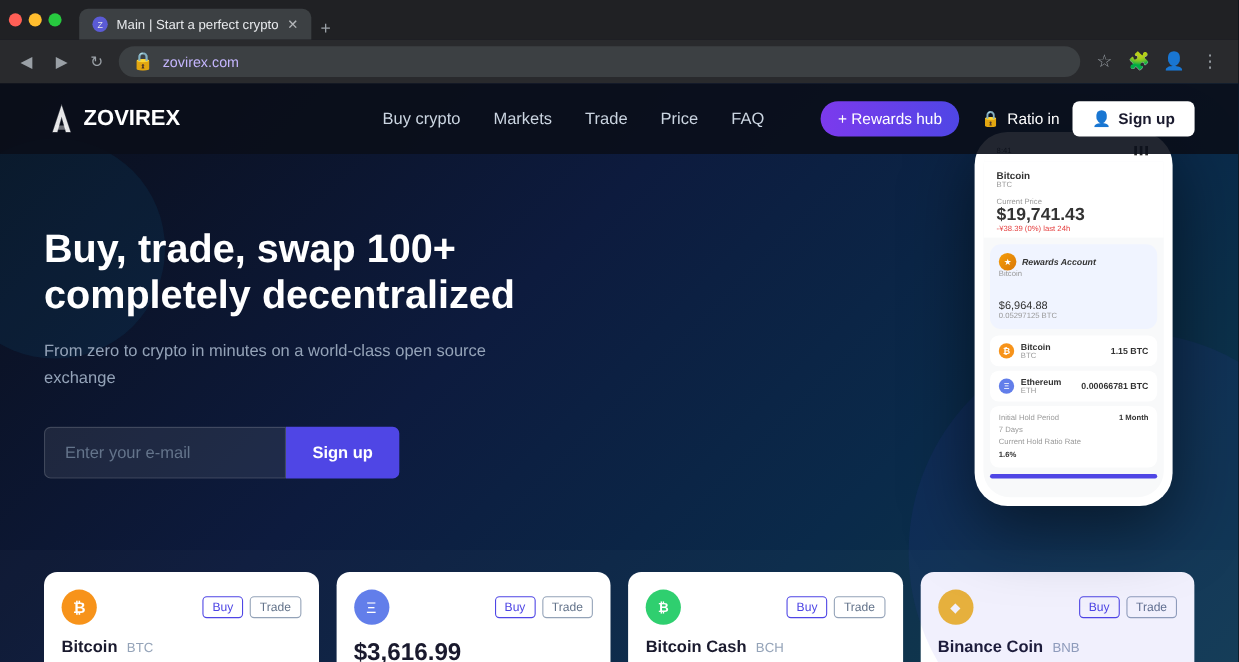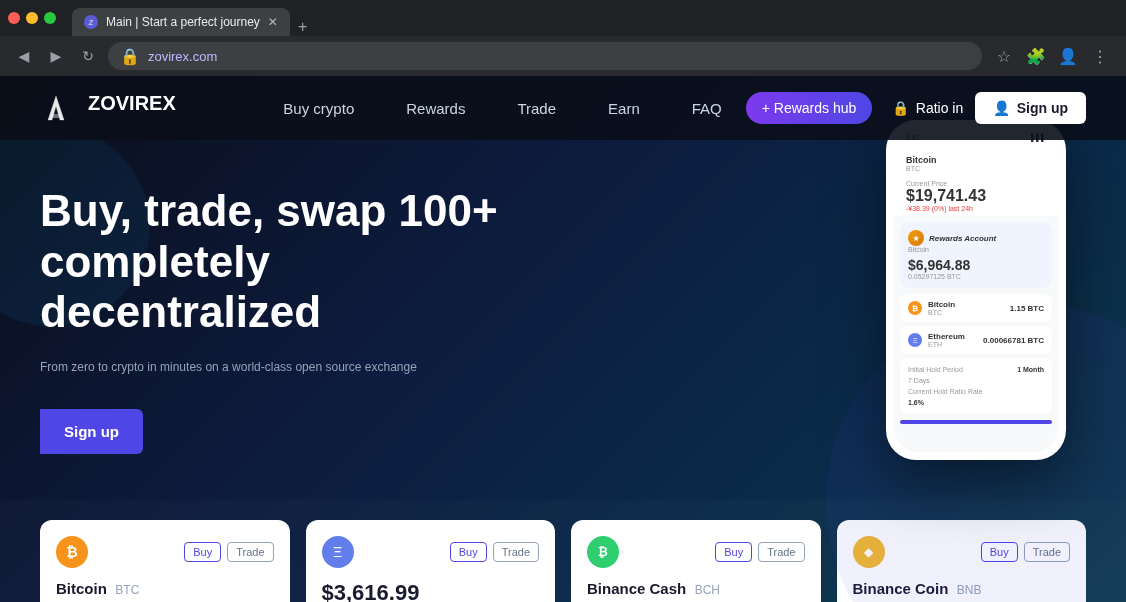--- a/index.html
+++ b/index.html
@@ -22,55 +22,55 @@
     .address-bar { flex: 1; background: #3c4043; border-radius: 20px; height: 28px; display: flex; align-items: center; padding: 0 12px; gap: 8px; }
     .address-text { font-size: 13px; color: #c4b5fd; }
     .toolbar-actions { display: flex; gap: 4px; }
     .toolbar-icon { background: none; border: none; color: #9aa0a6; cursor: pointer; font-size: 16px; width: 28px; height: 28px; display: flex; align-items: center; justify-content: center; border-radius: 50%; }
 
     
     .site { height: 526px; overflow: hidden; background: linear-gradient(135deg, #0a0e1a 0%, #0d1b3e 40%, #0a2a4a 70%, #0d3a4a 100%); position: relative; }
 
     
     .navbar { display: flex; align-items: center; padding: 0 40px; height: 64px; background: rgba(10, 14, 26, 0.9); position: relative; z-index: 10; }
-    .logo { display: flex; gap: 16px; margin-right: auto; text-decoration: none; color: #fff; }
+    .logo { display: flex; align-items: center; gap: 4px; margin-right: auto; text-decoration: none; color: #fff; }
     .logo-icon { width: 32px; height: 32px; }
     .logo-text { font-size: 20px; font-weight: 700; color: #fff; }
-    .nav-links { display: flex; align-items: center; gap: 52px; margin-right: 24px; }
+    .nav-links { display: flex; align-items: center; gap: 30px; margin-right: 51px; }
     .nav-link { color: #cbd5e1; font-size: 15px; text-decoration: none; cursor: pointer; }
     .rewards-btn { background: linear-gradient(90deg, #7c3aed, #4f46e5); color: #fff; border: none; border-radius: 20px; padding: 8px 16px; font-size: 14px; cursor: pointer; margin-right: 20px; }
     .sign-in-btn { background: none; border: none; color: #fff; font-size: 14px; cursor: pointer; display: flex; align-items: center; gap: 6px; margin-right: 12px; }
     .sign-up-btn { background: #fff; color: #1a1a2e; border: none; border-radius: 6px; padding: 8px 18px; font-size: 14px; font-weight: 600; cursor: pointer; display: flex; align-items: center; gap: 6px; }
 
     
     .hero { display: flex; align-items: center; padding: 0 40px; height: 360px; position: relative; }
     .hero-content { max-width: 460px; }
-    .hero-title { font-size: 44px; font-weight: 700; line-height: 1.15; color: #fff; margin-bottom: 20px; }
-    .hero-subtitle { font-size: 12px; color: #94a3b8; margin-bottom: 32px; line-height: 1.6; }
+    .hero-title { font-size: 36px; font-weight: 700; line-height: 1.15; color: #fff; margin-bottom: 20px; }
+    .hero-subtitle { font-size: 15px; color: #94a3b8; margin-bottom: 32px; line-height: 1.6; }
     .hero-form { display: flex; gap: 0; }
     .email-input { background: rgba(255,255,255,0.08); border: 1px solid rgba(255,255,255,0.15); border-radius: 6px 0 0 6px; padding: 14px 18px; color: #fff; font-size: 15px; width: 220px; outline: none; }
     .email-input::placeholder { color: #64748b; }
     .signup-hero-btn { background: #4f46e5; color: #fff; border: none; border-radius: 0 6px 6px 0; padding: 14px 24px; font-size: 15px; font-weight: 600; cursor: pointer; }
 
     
     .phone-mockup { position: absolute; right: 60px; top: -20px; width: 300px; height: 400px; }
     .phone-outer { background: #fff; border-radius: 30px; padding: 8px; box-shadow: 0 20px 60px rgba(0,0,0,0.5); width: 180px; height: 340px; position: absolute; right: 0; top: 0; }
     .phone-screen { background: #f8f9fa; border-radius: 24px; height: 100%; overflow: hidden; }
     .phone-status { background: #fff; padding: 6px 12px; display: flex; justify-content: space-between; font-size: 7px; color: #333; }
     .phone-header { background: #fff; padding: 8px 12px 4px; }
     .phone-coin-name { font-size: 9px; font-weight: 700; color: #333; }
     .phone-coin-sub { font-size: 7px; color: #999; }
     .phone-price-label { font-size: 7px; color: #999; margin-top: 8px; }
     .phone-price-value { font-size: 16px; font-weight: 700; color: #333; }
     .phone-price-change { font-size: 7px; color: #e53e3e; }
     .phone-card { background: #f0f4ff; border-radius: 10px; margin: 6px; padding: 8px; }
     .phone-card-header { display: flex; align-items: center; gap: 5px; }
     .phone-card-icon { width: 16px; height: 16px; background: linear-gradient(135deg, #f59e0b, #d97706); border-radius: 50%; display: flex; align-items: center; justify-content: center; font-size: 8px; }
     .phone-card-title { font-size: 8px; font-weight: 600; color: #333; font-style: italic; }
-    .phone-card-amount { font-size: 14px; font-weight: 700; color: #333; margin-top: 4px; }
+    .phone-card-amount { font-size: 10px; font-weight: 400; color: #333; margin-top: 20px; }
     .phone-card-sub { font-size: 7px; color: #999; }
     .phone-row { background: #fff; border-radius: 8px; margin: 4px 6px; padding: 6px 8px; display: flex; align-items: center; gap: 6px; }
     .btc-icon { width: 14px; height: 14px; background: #f7931a; border-radius: 50%; display: flex; align-items: center; justify-content: center; font-size: 8px; color: #fff; font-weight: 700; }
     .eth-icon { width: 14px; height: 14px; background: #627eea; border-radius: 50%; display: flex; align-items: center; justify-content: center; font-size: 8px; color: #fff; }
     .phone-row-text { flex: 1; }
     .phone-row-name { font-size: 8px; font-weight: 600; color: #333; }
     .phone-row-ticker { font-size: 7px; color: #999; }
     .phone-row-amount { font-size: 8px; font-weight: 600; color: #333; }
     .phone-detail { background: #fff; border-radius: 8px; margin: 4px 6px; padding: 8px; }
     .phone-detail-row { display: flex; justify-content: space-between; margin-bottom: 4px; }
@@ -104,21 +104,21 @@
 
 <div class="browser-chrome">
   <div class="browser-controls">
     <button class="browser-btn btn-close"></button>
     <button class="browser-btn btn-min"></button>
     <button class="browser-btn btn-max"></button>
   </div>
   <div class="browser-tabs">
     <div class="browser-tab">
       <div class="favicon">Z</div>
-      <span>Main | Start a perfect journey</span>
+      <span>Main | Start a perfect crypto</span>
       <span class="tab-close">✕</span>
     </div>
     <div class="tab-new">+</div>
   </div>
 </div>
 
 <div class="browser-toolbar">
   <button class="nav-btn">◀</button>
   <button class="nav-btn">▶</button>
   <button class="nav-btn">↻</button>
@@ -143,41 +143,42 @@
       <svg class="logo-icon" viewBox="0 0 32 32" fill="none">
         <rect width="32" height="32" rx="4" fill="transparent"></rect>
         <polygon points="8,28 16,4 24,28 20,28 16,14 12,28" fill="white" opacity="0.9"></polygon>
         <polygon points="8,28 16,4 24,28 20,28 16,14 12,28" fill="none" stroke="rgba(255,255,255,0.3)" stroke-width="1"></polygon>
         <polygon points="11,22 21,22 19,26 13,26" fill="rgba(255,255,255,0.4)"></polygon>
       </svg>
       <span class="logo-text">ZOVIREX</span>
     </div>
     <div class="nav-links">
       <a class="nav-link">Buy crypto</a>
-      <a class="nav-link">Rewards</a>
+      <a class="nav-link">Markets</a>
       <a class="nav-link">Trade</a>
-      <a class="nav-link">Earn</a>
+      <a class="nav-link">Price</a>
       <a class="nav-link">FAQ</a>
     </div>
     <button class="rewards-btn">+ Rewards hub</button>
     <button class="sign-in-btn">
       <span>🔒</span>
       <span>Ratio in</span>
     </button>
     <button class="sign-up-btn">
       <span>👤</span>
       <span>Sign up</span>
     </button>
   </nav>
 
   <div class="hero">
     <div class="hero-content">
       <h1 class="hero-title">Buy, trade, swap 100+ completely decentralized</h1>
       <p class="hero-subtitle">From zero to crypto in minutes on a world-class open source exchange</p>
       <div class="hero-form">
+        <input class="email-input" type="email" placeholder="Enter your e-mail" style="">
         <button class="signup-hero-btn">Sign up</button>
       </div>
     </div>
 
     <div class="phone-mockup">
       <div class="phone-outer">
         <div class="phone-screen">
           <div class="phone-status">
             <span>8:41</span>
             <span>▌▌▌</span>
@@ -270,21 +271,21 @@
 
       <div class="crypto-card">
         <div class="card-header">
           <div class="coin-icon-bch">₿</div>
           <div class="card-actions">
             <button class="card-btn-buy">Buy</button>
             <button class="card-btn-trade">Trade</button>
           </div>
         </div>
         <div>
-          <span class="coin-name">Binance Cash</span>
+          <span class="coin-name">Bitcoin Cash</span>
           <span class="coin-ticker">BCH</span>
         </div>
         <div>
           <span class="coin-price">$515.50</span>
           
         </div>
       </div>
 
       <div class="crypto-card">
         <div class="card-header">

